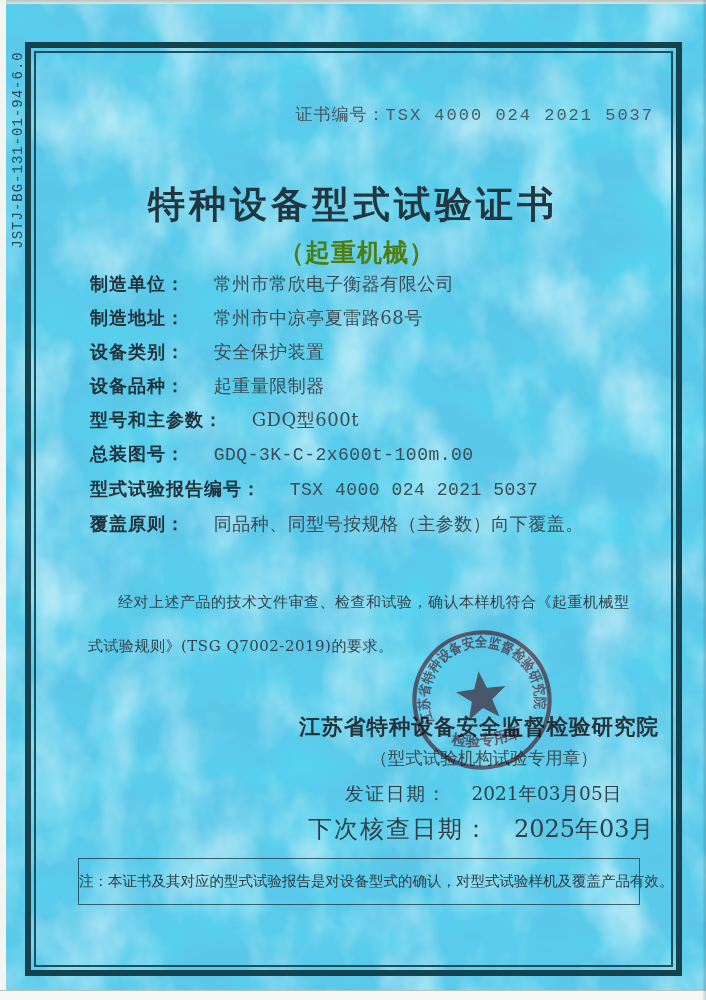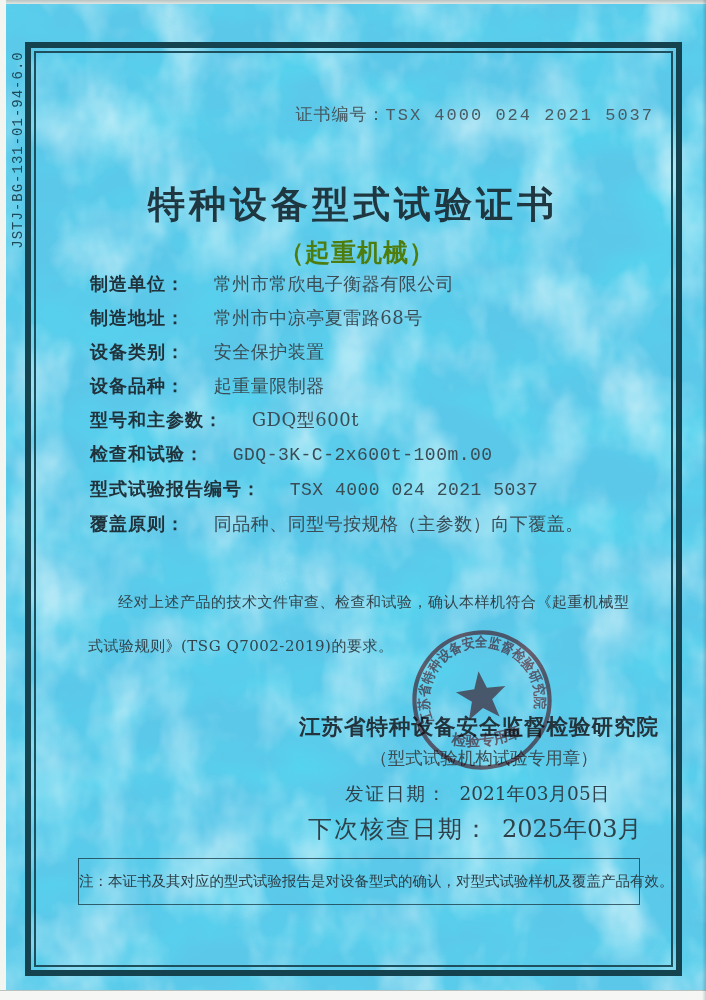--- a/index.html
+++ b/index.html
@@ -41,21 +41,21 @@
   .statement{position:absolute;left:88px;top:580px;width:552px;font-size:15px;
         line-height:44px;text-indent:2em;color:#32444d;letter-spacing:.5px;}
 
   .issuer{position:absolute;top:712px;left:252px;right:0;text-align:center;
         font-size:21.5px;font-weight:bold;color:#23343d;letter-spacing:1px;white-space:nowrap;}
   .issuer-note{position:absolute;top:746px;left:262px;right:0;text-align:center;
         font-size:17.5px;color:#3b4d55;white-space:nowrap;}
   .date-issue{position:absolute;top:781px;left:345px;font-size:18.5px;color:#2e4049;white-space:nowrap;}
   .date-review{position:absolute;top:813px;left:308px;font-size:24px;color:#2e4049;white-space:nowrap;}
   .date-issue .dl,.date-review .dl{letter-spacing:2px;}
-  .date-issue .dv,.date-review .dv{margin-left:12px;}
+  .date-issue .dv,.date-review .dv{margin-left:24px;}
 
   .footnote-box{position:absolute;left:78px;top:858px;width:560px;height:45px;
         border:1.5px solid rgba(22,54,66,.75);display:flex;align-items:center;}
   .footnote{font-size:14.5px;color:#2c3e47;white-space:nowrap;}
 
   .seal{position:absolute;left:407px;top:625px;width:150px;height:150px;z-index:4;
         transform:rotate(-7deg);mix-blend-mode:multiply;opacity:.85;}
 </style>
 </head>
 <body>
@@ -110,21 +110,21 @@
       </div>
       <div class="frow">
         <span class="lab">设备品种：</span>
         <span class="val">起重量限制器</span>
       </div>
       <div class="frow">
         <span class="lab">型号和主参数：</span>
         <span class="val">GDQ型600t</span>
       </div>
       <div class="frow">
-        <span class="lab">检查和试验：</span>
+        <span class="lab">总装图号：</span>
         <span class="val mono">GDQ-3K-C-2x600t-100m.00</span>
       </div>
       <div class="frow">
         <span class="lab">型式试验报告编号：</span>
         <span class="val mono">TSX 4000 024 2021 5037</span>
       </div>
       <div class="frow">
         <span class="lab">覆盖原则：</span>
         <span class="val">同品种、同型号按规格（主参数）向下覆盖。</span>
       </div>

